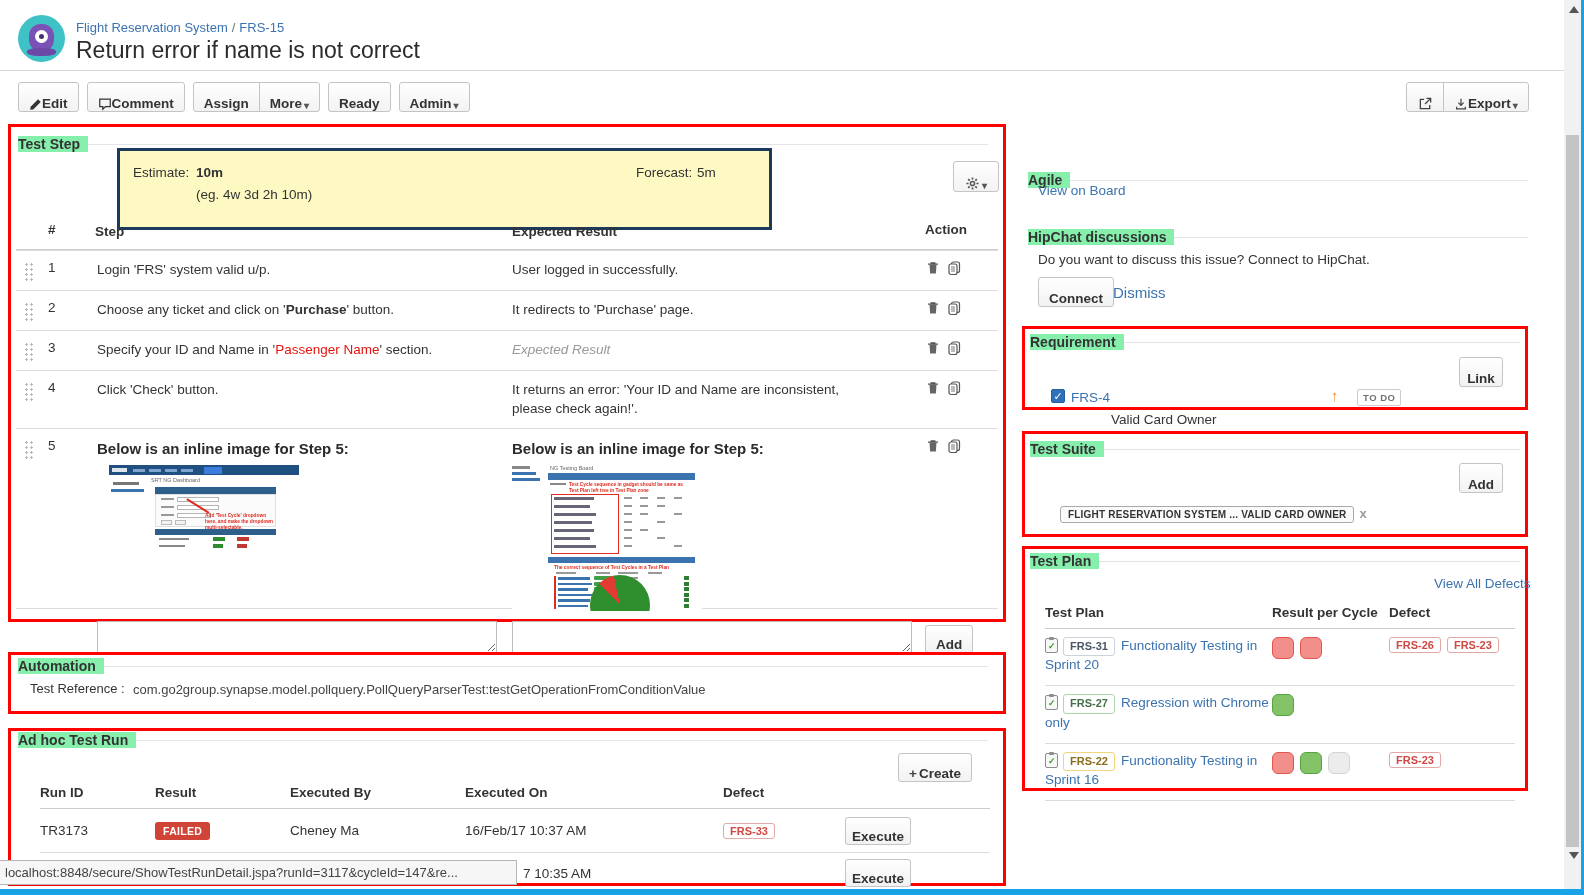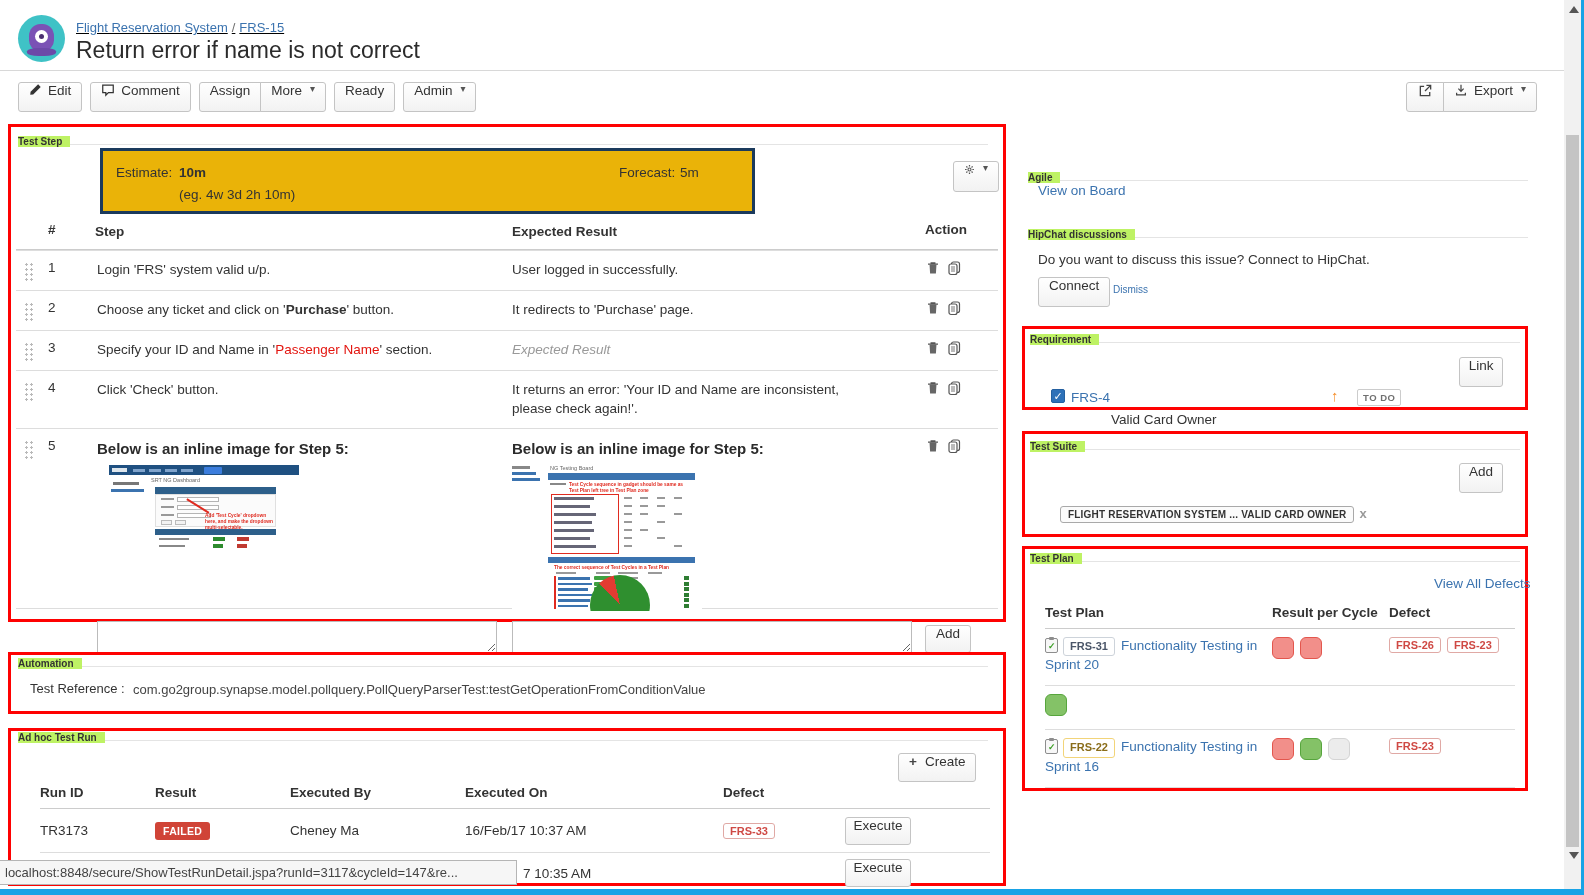--- a/index.html
+++ b/index.html
@@ -14,52 +14,52 @@
   .avatar { left:18px; top:15px; width:47px; height:47px; border-radius:50%;
             background:#3fc2c6; overflow:hidden; }
   .avatar .blob { position:absolute; left:11px; top:9px; width:25px; height:27px;
                   background:#7a52b5; border-radius:45% 45% 40% 40%; }
   .avatar .eye { position:absolute; left:17px; top:15px; width:13px; height:13px;
                  background:#fff; border-radius:50%; }
   .avatar .pupil { position:absolute; left:21px; top:19px; width:5px; height:5px;
                    background:#4a3070; border-radius:50%; }
   .avatar .base { position:absolute; left:9px; top:33px; width:29px; height:8px;
                   background:#6c49a8; border-radius:40%; }
-  .breadcrumb { left:76px; top:20px; font-size:13px;text-decoration:underline; }
+  .breadcrumb { left:76px; top:20px; font-size:13px; }
   .breadcrumb .sep { color:#707070; padding:0 4px; }
   .page-title { left:76px; top:37px; font-size:23px; color:#2b2b2b; font-weight:500; }
   .header-divider { left:0; top:70px; width:1581px; height:1px; background:#d8d8d8; }
 
   
-  .btn { display:inline-flex; align-items:flex-start; gap:6px; height:30px;
+  .btn { display:inline-flex; align-items:flex-end; height:30px;
          padding:0 10px; background:linear-gradient(#ffffff,#f2f2f2);
          border:1px solid #c4c4c4; border-radius:3px; color:#333;
-         font-size:13.5px; cursor:pointer; white-space:nowrap; }
+         font-size:13.5px; cursor:pointer; white-space:nowrap;font-weight:bold; }
   .btn-group { display:inline-flex; }
   .btn-group .btn { border-radius:0; margin-left:-1px; }
   .btn-group .btn:first-child { border-radius:3px 0 0 3px; margin-left:0; }
   .btn-group .btn:last-child { border-radius:0 3px 3px 0; }
   .caret::after { content:"▾"; font-size:10px; color:#555; margin-left:2px; }
   .toolbar { left:18px; top:82px; display:flex; gap:8px; }
   .toolbar-right { left:1406px; top:82px; }
 
   .icon-svg { display:inline-block; vertical-align:middle; }
 
   
   .redbox { border:3px solid #fe0101; }
 
   
-  .legend { font-size:10px; font-weight:bold; color:#333; background:#bef264;
+  .legend { font-size:14px; font-weight:bold; color:#333; background:#86efac;
             padding-right:8px; white-space:nowrap; }
   .legend-line { height:1px; background:#e4e4e4; flex:1; margin-top:8px; }
   .legend-row { display:flex; }
 
   
-  .estimate-box { left:100px; top:148px; width:655px; height:66px;
-                  border:3px solid #1b3a5c; background:#eab308; }
+  .estimate-box { left:117px; top:148px; width:655px; height:82px;
+                  border:3px solid #1b3a5c; background:#fef9c3; }
   .estimate-box .lbl { font-size:13.5px; color:#333; }
   .est-red { color:#e3150f; font-weight:bold; }
 
   .gear-btn { left:953px; top:161px; width:46px; height:31px; justify-content:center; }
 
   
   .ts-table { left:16px; top:218px; width:982px; font-size:13.5px; color:#333; }
   .ts-row { display:grid; grid-template-columns:32px 30px 413px 412px 93px;
             border-top:1px solid #ddd; align-items:start; padding:9px 0; }
   .ts-head { border-top:none; border-bottom:1px solid #ccc; padding:4px 0 7px 0; font-weight:bold; }
@@ -517,21 +517,21 @@
   <a class="abs link" style="left:1038px;top:183px;font-size:13.5px;">View on Board</a>
 
   <div class="abs side-title-row" style="left:1028px;top:229px;width:500px;">
     <span class="legend">HipChat discussions</span>
     <span class="legend-line"></span>
   </div>
   <span class="abs side-text" style="left:1038px;top:252px;">Do you want to discuss this issue? Connect to HipChat.</span>
   <button class="abs btn" style="left:1038px;top:277px;padding-left:10px;">
       <span>Connect</span>
     </button>
-  <a class="abs link" style="left:1113px;top:284px;font-size:10px;">Dismiss</a>
+  <a class="abs link" style="left:1113px;top:284px;font-size:15px;">Dismiss</a>
 
   <div class="abs redbox" style="left:1022px;top:326px;width:506px;height:84px;"></div>
   <div class="abs side-title-row" style="left:1030px;top:334px;width:490px;">
     <span class="legend">Requirement</span>
     <span class="legend-line"></span>
   </div>
   <button class="abs btn" style="left:1459px;top:357px;width:44px;justify-content:center;">
       <span>Link</span>
     </button>
   <span class="abs checkbox" style="left:1051px;top:389px;"></span>
@@ -564,20 +564,21 @@
       <span>Test Plan</span>
       <span>Result per Cycle</span>
       <span>Defect</span>
     </div>
     <div class="tp-row">
       <span class="tp-name"><span class="clipboard"></span><span class="key-badge key-gray">FRS-31</span><a class="link">Functionality Testing in Sprint 20</a></span>
       <span><span class="cycle-sq cycle-red"></span><span class="cycle-sq cycle-red"></span></span>
       <span><span class="defect-badge">FRS-26</span><span class="defect-badge">FRS-23</span></span>
     </div>
     <div class="tp-row">
+      <span class="tp-name"><span class="clipboard"></span><span class="key-badge key-green">FRS-27</span><a class="link">Regression with Chrome only</a></span>
       <span><span class="cycle-sq cycle-green"></span></span>
       <span></span>
     </div>
     <div class="tp-row">
       <span class="tp-name"><span class="clipboard"></span><span class="key-badge key-yellow">FRS-22</span><a class="link">Functionality Testing in Sprint 16</a></span>
       <span><span class="cycle-sq cycle-red"></span><span class="cycle-sq cycle-green"></span><span class="cycle-sq cycle-gray"></span></span>
       <span><span class="defect-badge">FRS-23</span></span>
     </div>
   </div>
 

